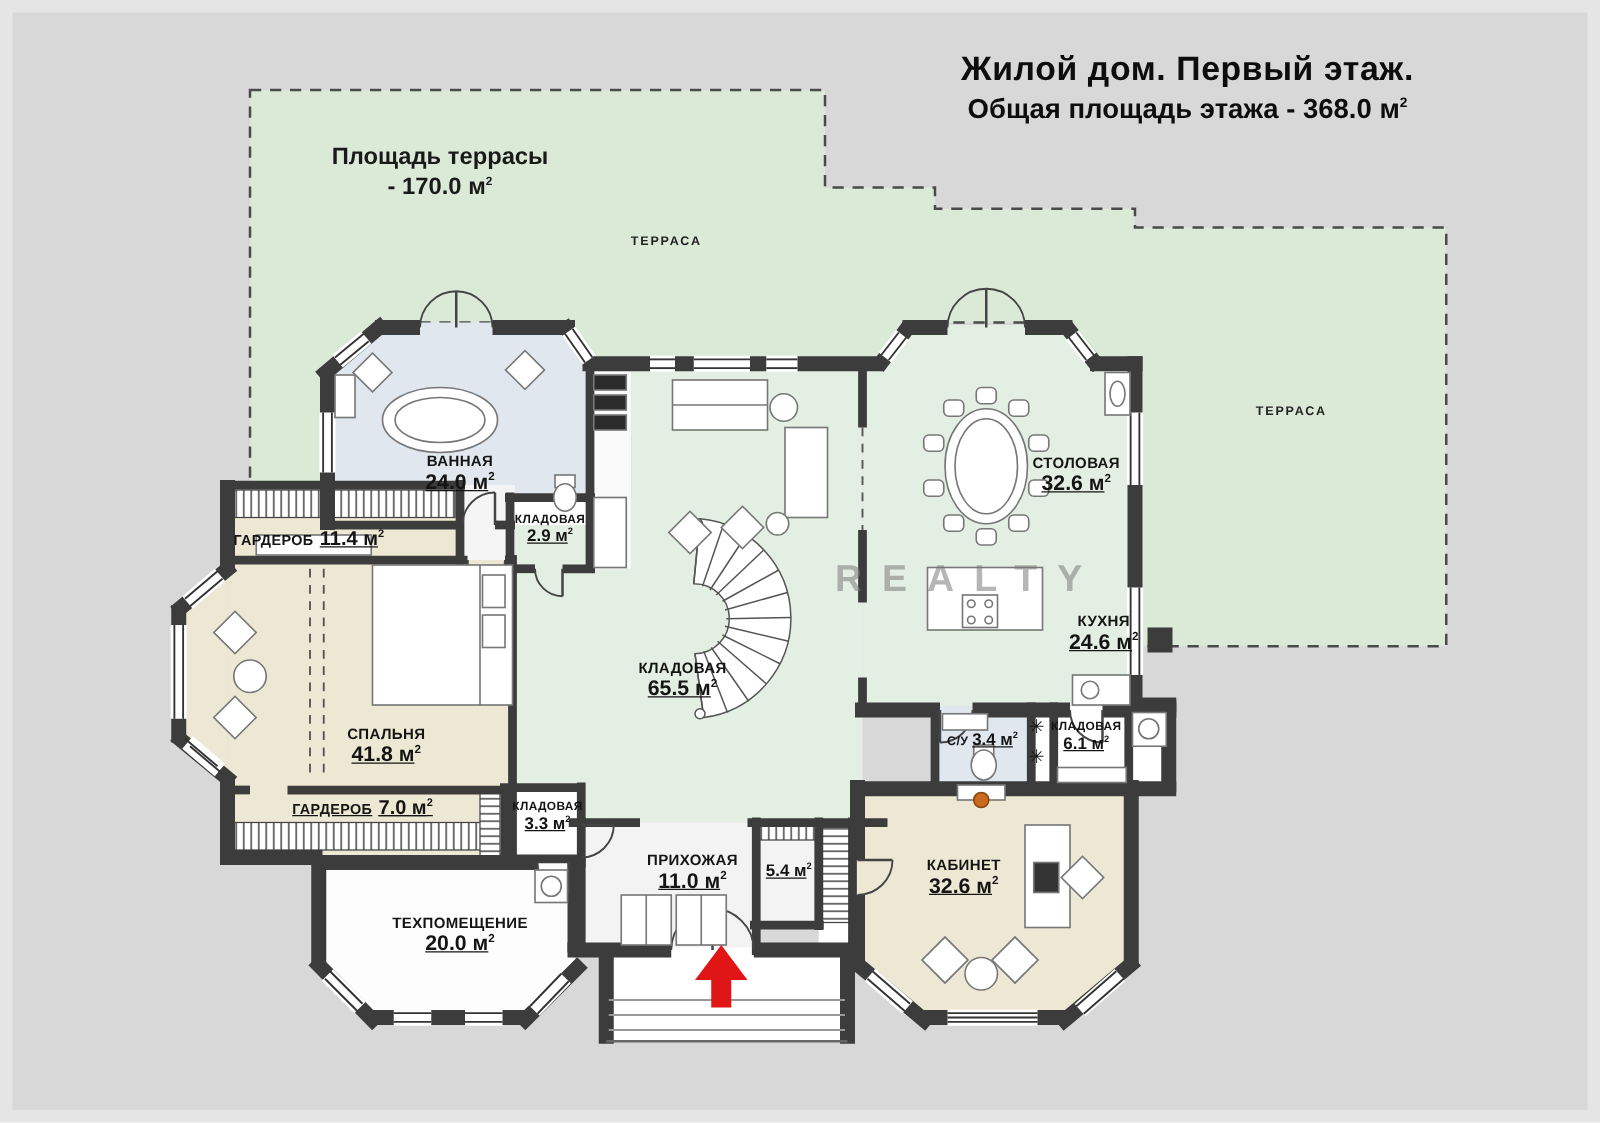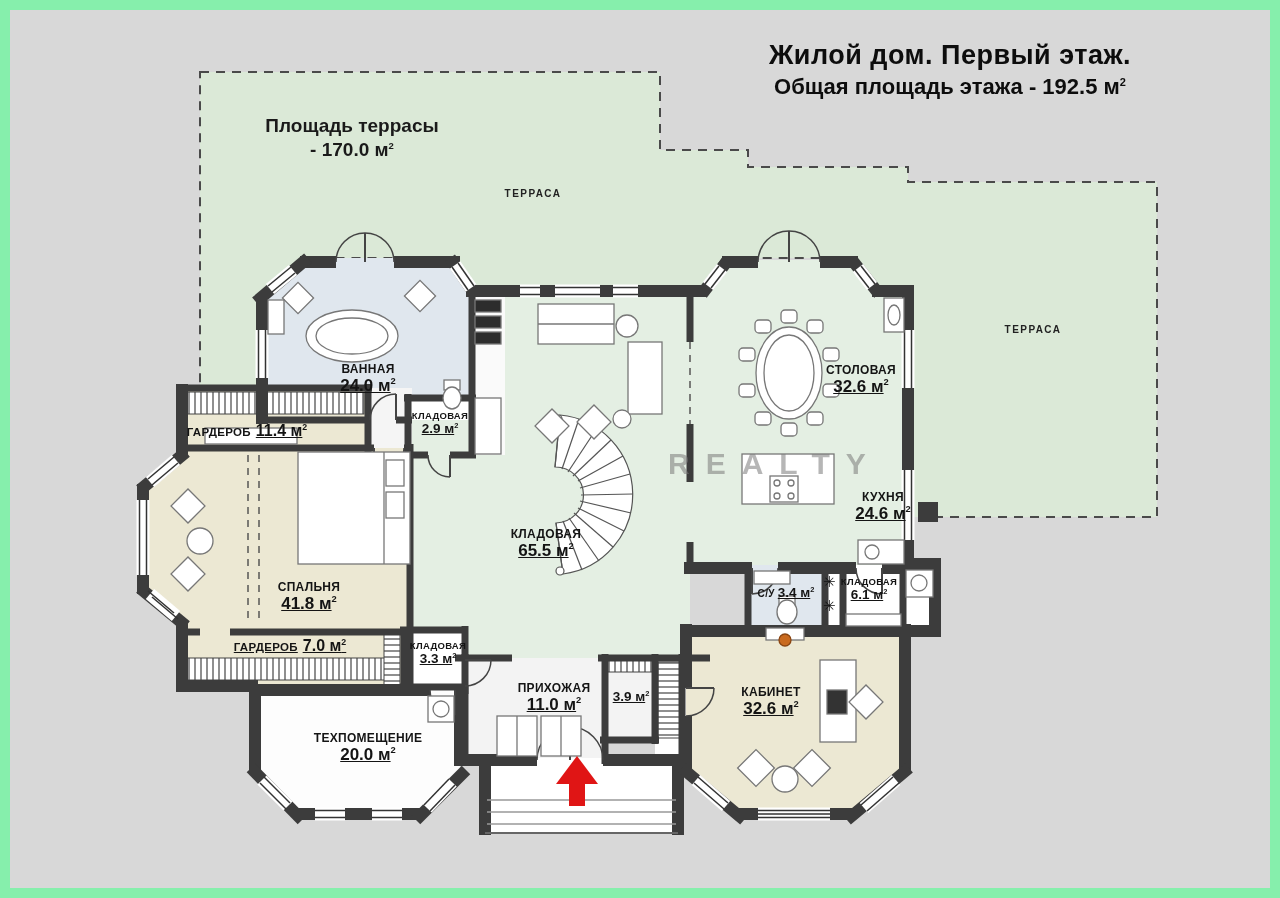--- a/index.html
+++ b/index.html
@@ -1,16 +1,16 @@
 <!DOCTYPE html>
 <html><head>
 <meta charset="utf-8">
 <style>
   html,body{margin:0;padding:0;background:#fff;}
-  #stage{position:relative;width:1280px;height:898px;background:#86efac;overflow:hidden;
+  #stage{position:relative;width:1280px;height:898px;background:#e5e5e5;overflow:hidden;
          font-family:"Liberation Sans","DejaVu Sans",sans-serif;}
   #canvas{position:absolute;left:10px;top:10px;right:10px;bottom:10px;background:#d8d8d8;}
   svg{position:absolute;left:0;top:0;}
   .lbl{position:absolute;transform:translateX(-50%);text-align:center;color:#141414;
        font-weight:bold;white-space:nowrap;line-height:1.18;z-index:5;}
   .lbl .nm{display:block;font-size:12px;letter-spacing:.3px;}
   .lbl .ar{display:block;font-size:17px;}
   .lbl .num{text-decoration:underline;}
   .lbl sup{font-size:.55em;vertical-align:super;text-decoration:none;}
   .lbl.sm .nm{font-size:9.5px;}
@@ -385,21 +385,21 @@
         <line x1="487" y1="812" x2="676" y2="812"></line>
         <line x1="487" y1="824" x2="676" y2="824"></line>
       </g>
       <line x1="485" y1="833" x2="678" y2="833" stroke="#666" stroke-width="2"></line>
       <polygon points="577,756 598,784 585,784 585,806 569,806 569,784 556,784" fill="#e01515"></polygon>
     </g>
   </svg>
 
   <div class="title">
     <div class="t1">Жилой дом. Первый этаж.</div>
-    <div class="t2"><span>Общая площадь этажа - 192.5 м</span><sup>2</sup></div>
+    <div class="t2"><span>Общая площадь этажа - 368.0 м</span><sup>2</sup></div>
   </div>
 
   <div class="terr-note">
     <span>Площадь террасы</span><br>
     <span>- 170.0 м</span><sup>2</sup>
   </div>
   <div class="terr-lbl" style="left:533px;top:188px;">ТЕРРАСА</div>
   <div class="terr-lbl" style="left:1033px;top:324px;">ТЕРРАСА</div>
 
   <div class="wm wm2">REALTY</div>
@@ -436,21 +436,21 @@
   </div>
   <div class="lbl sm" style="left:438px;top:640px;">
     <span class="nm">КЛАДОВАЯ</span>
     <span class="ar"><span class="num">3.3 м</span><sup>2</sup></span>
   </div>
   <div class="lbl" style="left:554px;top:681px;">
     <span class="nm">ПРИХОЖАЯ</span>
     <span class="ar"><span class="num">11.0 м</span><sup>2</sup></span>
   </div>
   <div class="lbl sm" style="left:631px;top:689px;">
-    <span class="ar"><span class="num">3.9 м</span><sup>2</sup></span>
+    <span class="ar"><span class="num">5.4 м</span><sup>2</sup></span>
   </div>
   <div class="lbl" style="left:368px;top:731px;">
     <span class="nm">ТЕХПОМЕЩЕНИЕ</span>
     <span class="ar"><span class="num">20.0 м</span><sup>2</sup></span>
   </div>
   <div class="lbl" style="left:771px;top:685px;">
     <span class="nm">КАБИНЕТ</span>
     <span class="ar"><span class="num">32.6 м</span><sup>2</sup></span>
   </div>
   <div class="lbl one sm" style="left:786px;top:583px;">

